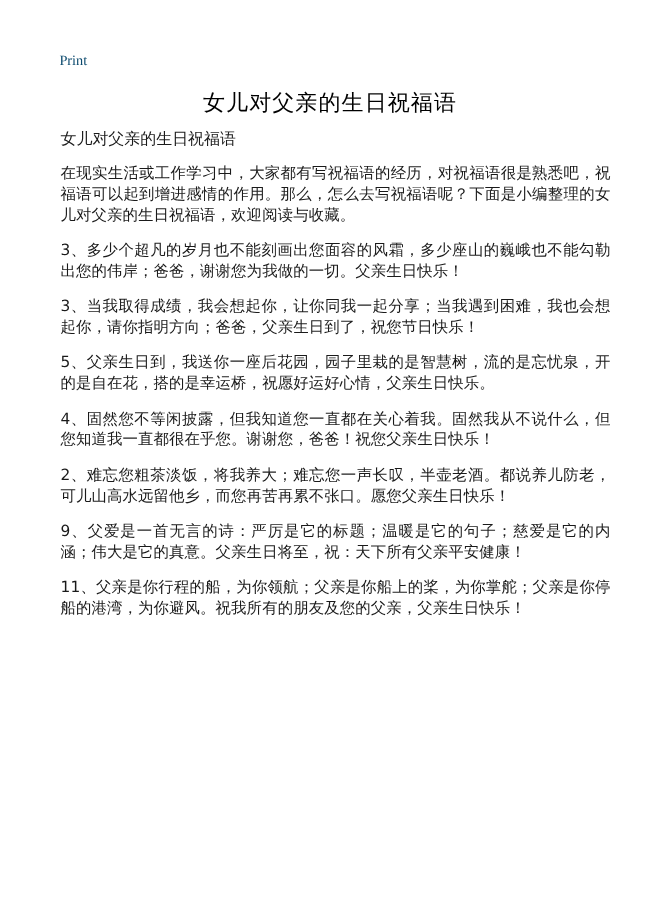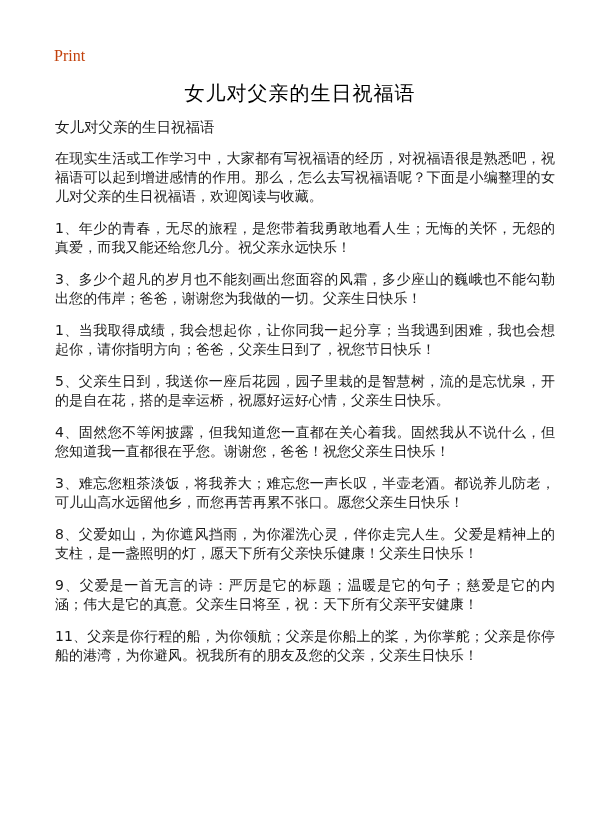--- a/index.html
+++ b/index.html
@@ -12,22 +12,22 @@
       height: 828px;
       position: relative;
       overflow: hidden;
       color: #111;
     }
     .print-label {
       position: absolute;
       left: 54px;
       top: 47px;
       font-family: "Liberation Serif", "DejaVu Serif", serif;
-      font-size: 16px;
-      color: #c2410c;
+      font-size: 13px;
+      color: #0c4a6e;
     }
     .doc-title {
       position: absolute;
       left: 0;
       width: 600px;
       top: 80px;
       text-align: center;
       font-family: "DejaVu Sans", "Liberation Sans", sans-serif;
       font-size: 20px;
       color: #000;
@@ -56,22 +56,20 @@
 </head>
 <body>
 
 <div class="print-label">Print</div>
 
 <h1 class="doc-title" style="margin:0;font-weight:normal;">女儿对父亲的生日祝福语</h1>
 
 <div class="doc-content">
   <p class="doc-subtitle">女儿对父亲的生日祝福语</p>
   <p class="doc-para">在现实生活或工作学习中，大家都有写祝福语的经历，对祝福语很是熟悉吧，祝福语可以起到增进感情的作用。那么，怎么去写祝福语呢？下面是小编整理的女儿对父亲的生日祝福语，欢迎阅读与收藏。</p>
-  <p class="doc-para">1、年少的青春，无尽的旅程，是您带着我勇敢地看人生；无悔的关怀，无怨的真爱，而我又能还给您几分。祝父亲永远快乐！</p>
   <p class="doc-para">3、多少个超凡的岁月也不能刻画出您面容的风霜，多少座山的巍峨也不能勾勒出您的伟岸；爸爸，谢谢您为我做的一切。父亲生日快乐！</p>
-  <p class="doc-para">1、当我取得成绩，我会想起你，让你同我一起分享；当我遇到困难，我也会想起你，请你指明方向；爸爸，父亲生日到了，祝您节日快乐！</p>
+  <p class="doc-para">3、当我取得成绩，我会想起你，让你同我一起分享；当我遇到困难，我也会想起你，请你指明方向；爸爸，父亲生日到了，祝您节日快乐！</p>
   <p class="doc-para">5、父亲生日到，我送你一座后花园，园子里栽的是智慧树，流的是忘忧泉，开的是自在花，搭的是幸运桥，祝愿好运好心情，父亲生日快乐。</p>
   <p class="doc-para">4、固然您不等闲披露，但我知道您一直都在关心着我。固然我从不说什么，但您知道我一直都很在乎您。谢谢您，爸爸！祝您父亲生日快乐！</p>
-  <p class="doc-para">3、难忘您粗茶淡饭，将我养大；难忘您一声长叹，半壶老酒。都说养儿防老，可儿山高水远留他乡，而您再苦再累不张口。愿您父亲生日快乐！</p>
-  <p class="doc-para">8、父爱如山，为你遮风挡雨，为你濯洗心灵，伴你走完人生。父爱是精神上的支柱，是一盏照明的灯，愿天下所有父亲快乐健康！父亲生日快乐！</p>
+  <p class="doc-para">2、难忘您粗茶淡饭，将我养大；难忘您一声长叹，半壶老酒。都说养儿防老，可儿山高水远留他乡，而您再苦再累不张口。愿您父亲生日快乐！</p>
   <p class="doc-para">9、父爱是一首无言的诗：严厉是它的标题；温暖是它的句子；慈爱是它的内涵；伟大是它的真意。父亲生日将至，祝：天下所有父亲平安健康！</p>
   <p class="doc-para">11、父亲是你行程的船，为你领航；父亲是你船上的桨，为你掌舵；父亲是你停船的港湾，为你避风。祝我所有的朋友及您的父亲，父亲生日快乐！</p>
 </div>
 
 </body></html>

